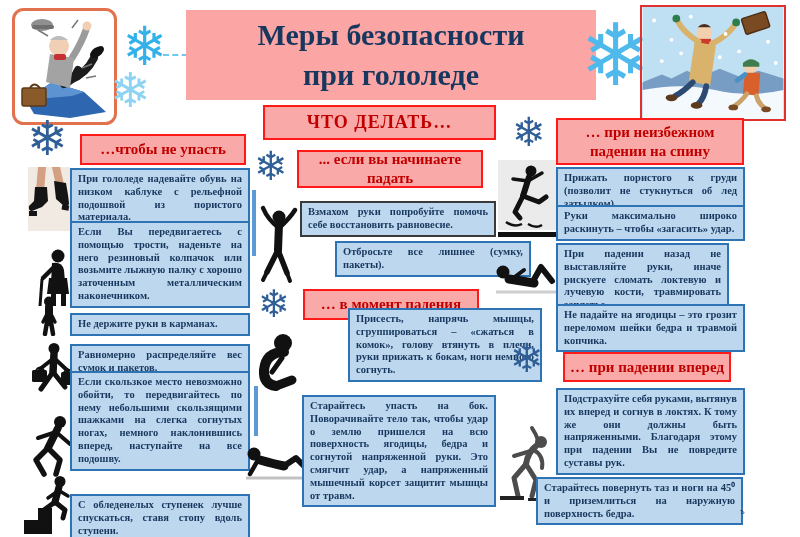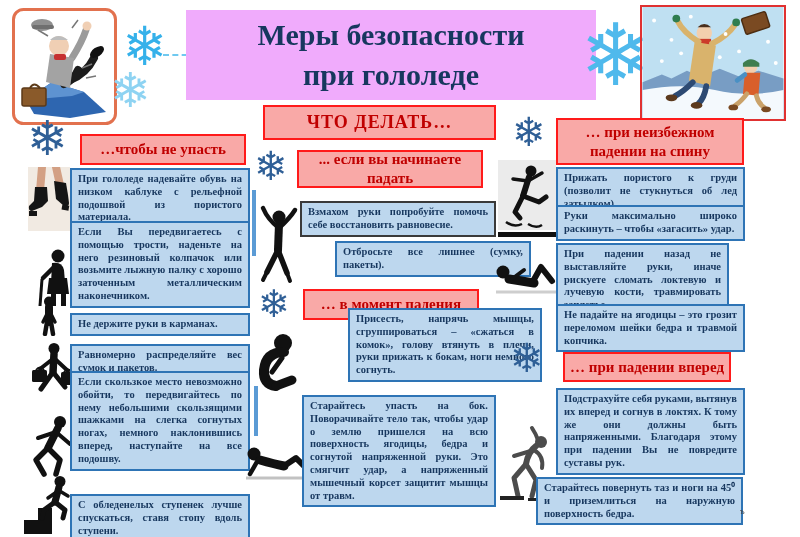--- a/index.html
+++ b/index.html
@@ -1,19 +1,19 @@
 <!DOCTYPE html>
 <html><head>
 <meta charset="utf-8">
 <style>
   html,body{margin:0;padding:0;}
   #poster{position:relative;width:800px;height:537px;background:#ffffff;overflow:hidden;
           font-family:"Liberation Serif",serif;}
   .abs{position:absolute;box-sizing:border-box;}
-  .title{background:#f0abfc;color:#17375E;font-weight:bold;font-size:30px;line-height:1.32;
+  .title{background:#fca5a5;color:#17375E;font-weight:bold;font-size:30px;line-height:1.32;
          display:flex;flex-direction:column;align-items:center;justify-content:center;text-align:center;}
   .hdr{background:#F9A9A7;border:2px solid #FF1A1A;color:#C00000;font-weight:bold;text-align:center;
        display:flex;align-items:center;justify-content:center;font-size:15px;line-height:1.25;padding:2px 4px;}
   .box{background:#BDD7EE;border:2px solid #2E74B5;color:#17375E;font-weight:bold;font-size:10.5px;
        line-height:1.22;text-align:justify;padding:3px 6px;}
   .box.darkb{border-color:#3A3A3A;}
   .snow{line-height:1;font-family:"DejaVu Sans",sans-serif;user-select:none;}
   .vline{background:#5B9BD5;}
   .imgbox{overflow:hidden;}
   .imgbox svg{display:block;width:100%;height:100%;}

